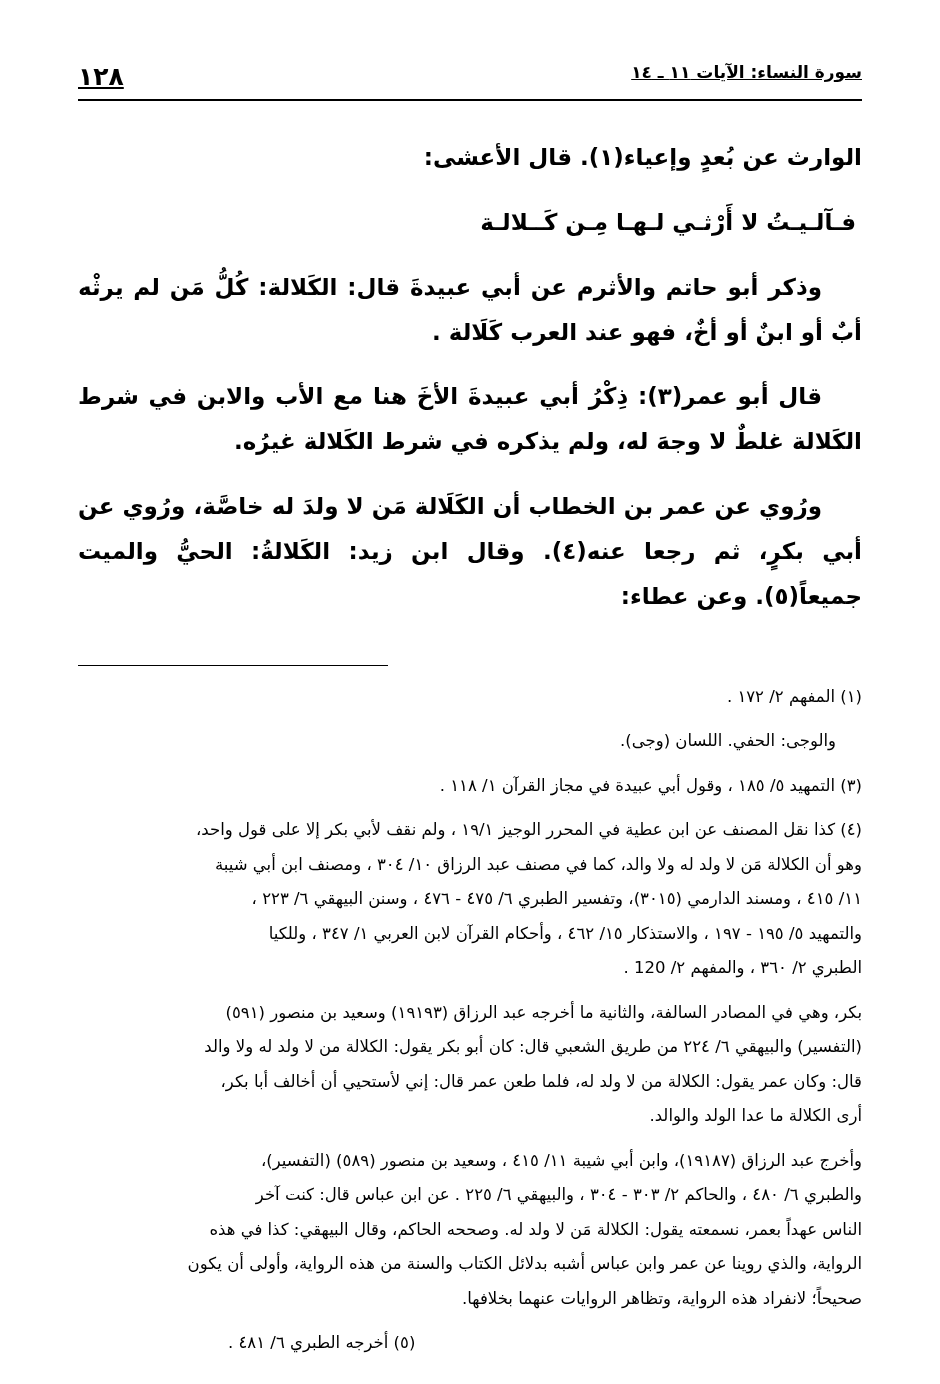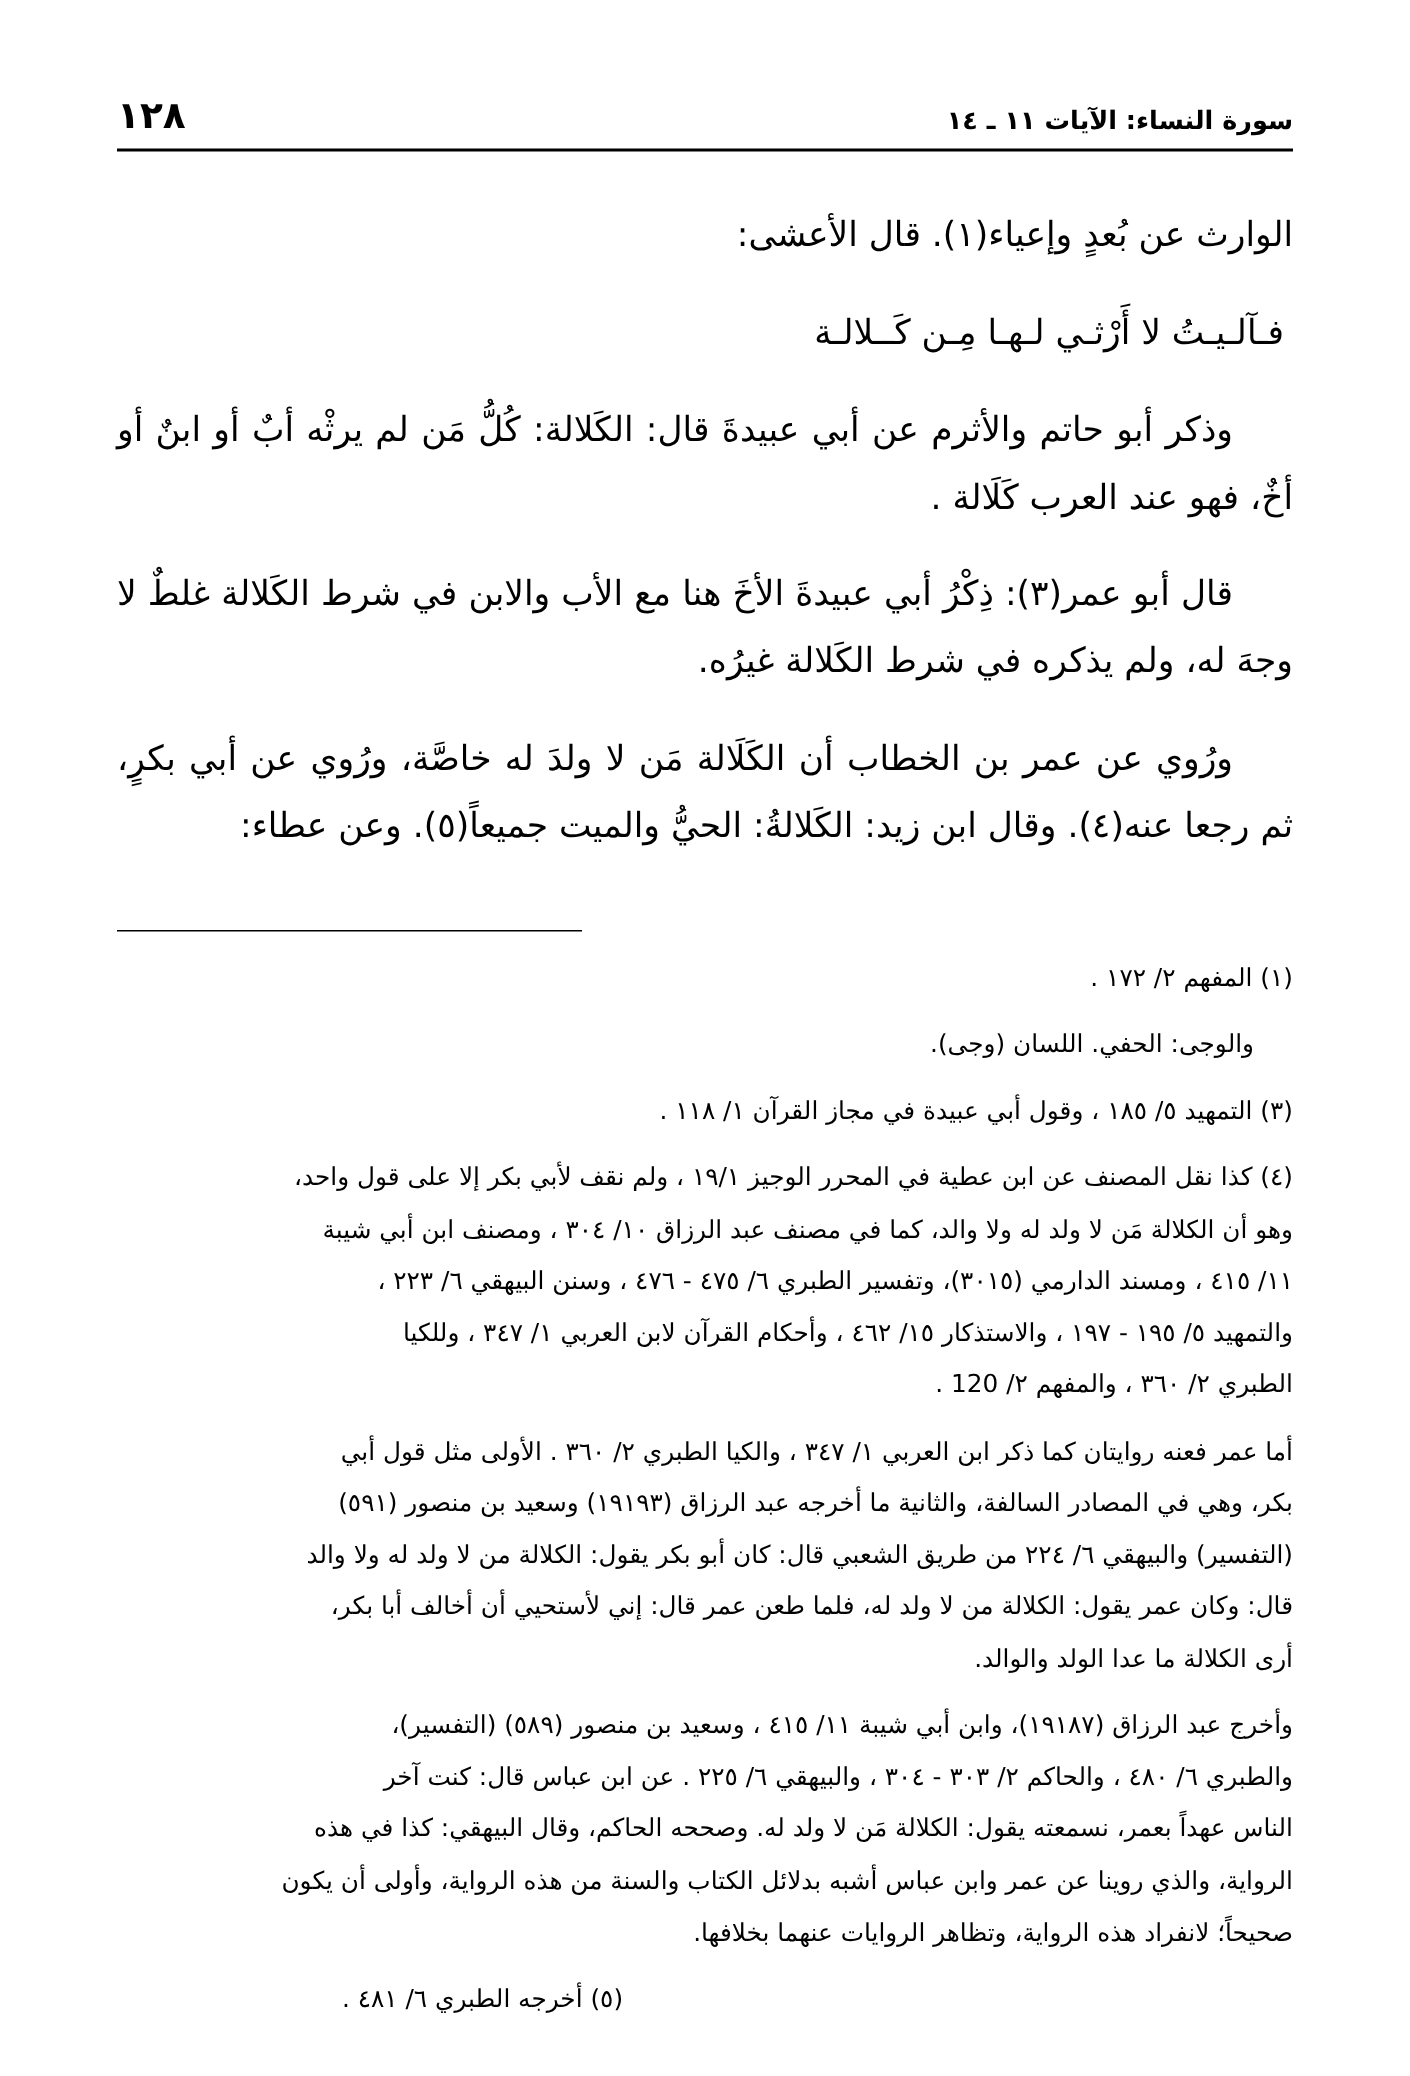--- a/index.html
+++ b/index.html
@@ -21,23 +21,23 @@
     height: 1384px;
     box-sizing: border-box;
     padding: 62px 78px 30px 78px;
   }
 
   
   .header {
     display: flex;
     flex-direction: row-reverse;
     justify-content: space-between;
-    align-items: flex-end;
     direction: rtl;
     padding-bottom: 6px;
+    text-decoration: underline;
   }
   .page-number {
     font-size: 25px;
     font-weight: bold;
     letter-spacing: 1px;
     white-space: nowrap;
   }
   .header-title {
     font-size: 17px;
     font-weight: bold;
@@ -48,20 +48,21 @@
     margin-top: 2px;
   }
 
   
   .body-text {
     direction: rtl;
     text-align: justify;
     font-size: 23px;
     line-height: 1.95;
     margin-top: 34px;
+    font-weight: bold;
   }
   .para {
     margin: 0 0 20px 0;
     text-align: justify;
     text-justify: inter-word;
   }
   .para.indent {
     text-indent: 40px;
   }
 
@@ -166,21 +167,20 @@
 
     <div class="fn-block">
       <p class="fn-item">(٤) كذا نقل المصنف عن ابن عطية في المحرر الوجيز ١٩/١ ، ولم نقف لأبي بكر إلا على قول واحد،</p>
       <p class="fn-item">وهو أن الكلالة مَن لا ولد له ولا والد، كما في مصنف عبد الرزاق ١٠/ ٣٠٤ ، ومصنف ابن أبي شيبة</p>
       <p class="fn-item">١١/ ٤١٥ ، ومسند الدارمي (٣٠١٥)، وتفسير الطبري ٦/ ٤٧٥ - ٤٧٦ ، وسنن البيهقي ٦/ ٢٢٣ ،</p>
       <p class="fn-item">والتمهيد ٥/ ١٩٥ - ١٩٧ ، والاستذكار ١٥/ ٤٦٢ ، وأحكام القرآن لابن العربي ١/ ٣٤٧ ، وللكيا</p>
       <p class="fn-item">الطبري ٢/ ٣٦٠ ، والمفهم ٢/ 120 .</p>
     </div>
 
     <div class="fn-block">
-      <p class="fn-item">أما عمر فعنه روايتان كما ذكر ابن العربي ١/ ٣٤٧ ، والكيا الطبري ٢/ ٣٦٠ . الأولى مثل قول أبي</p>
       <p class="fn-item">بكر، وهي في المصادر السالفة، والثانية ما أخرجه عبد الرزاق (١٩١٩٣) وسعيد بن منصور (٥٩١)</p>
       <p class="fn-item">(التفسير) والبيهقي ٦/ ٢٢٤ من طريق الشعبي قال: كان أبو بكر يقول: الكلالة من لا ولد له ولا والد</p>
       <p class="fn-item">قال: وكان عمر يقول: الكلالة من لا ولد له، فلما طعن عمر قال: إني لأستحيي أن أخالف أبا بكر،</p>
       <p class="fn-item">أرى الكلالة ما عدا الولد والوالد.</p>
     </div>
 
     <div class="fn-block">
       <p class="fn-item">وأخرج عبد الرزاق (١٩١٨٧)، وابن أبي شيبة ١١/ ٤١٥ ، وسعيد بن منصور (٥٨٩) (التفسير)،</p>
       <p class="fn-item">والطبري ٦/ ٤٨٠ ، والحاكم ٢/ ٣٠٣ - ٣٠٤ ، والبيهقي ٦/ ٢٢٥ . عن ابن عباس قال: كنت آخر</p>
       <p class="fn-item">الناس عهداً بعمر، نسمعته يقول: الكلالة مَن لا ولد له. وصححه الحاكم، وقال البيهقي: كذا في هذه</p>

